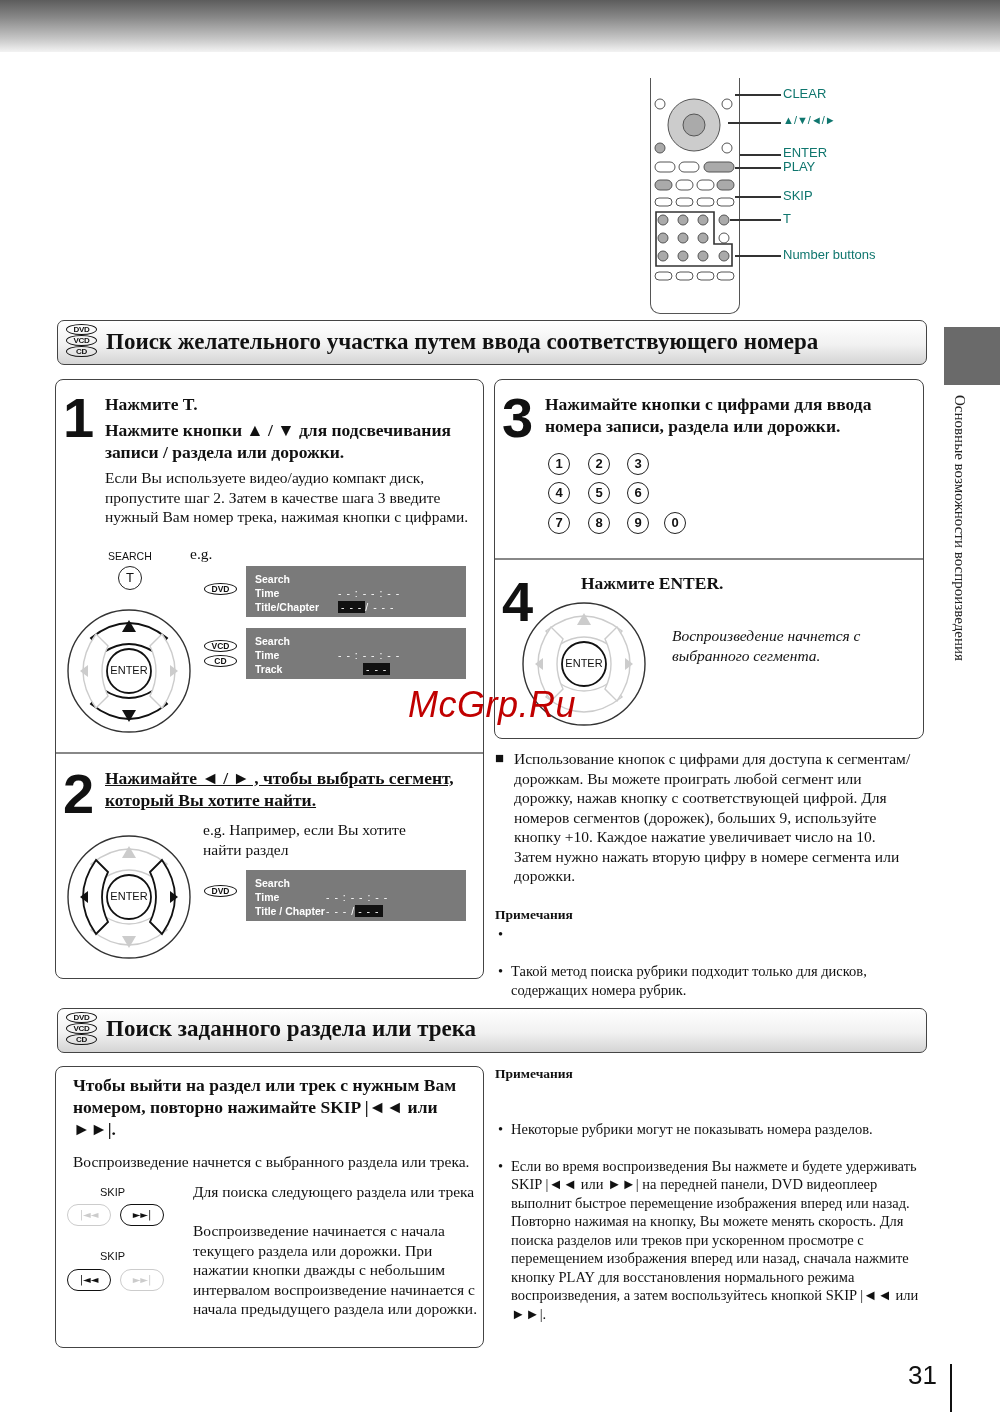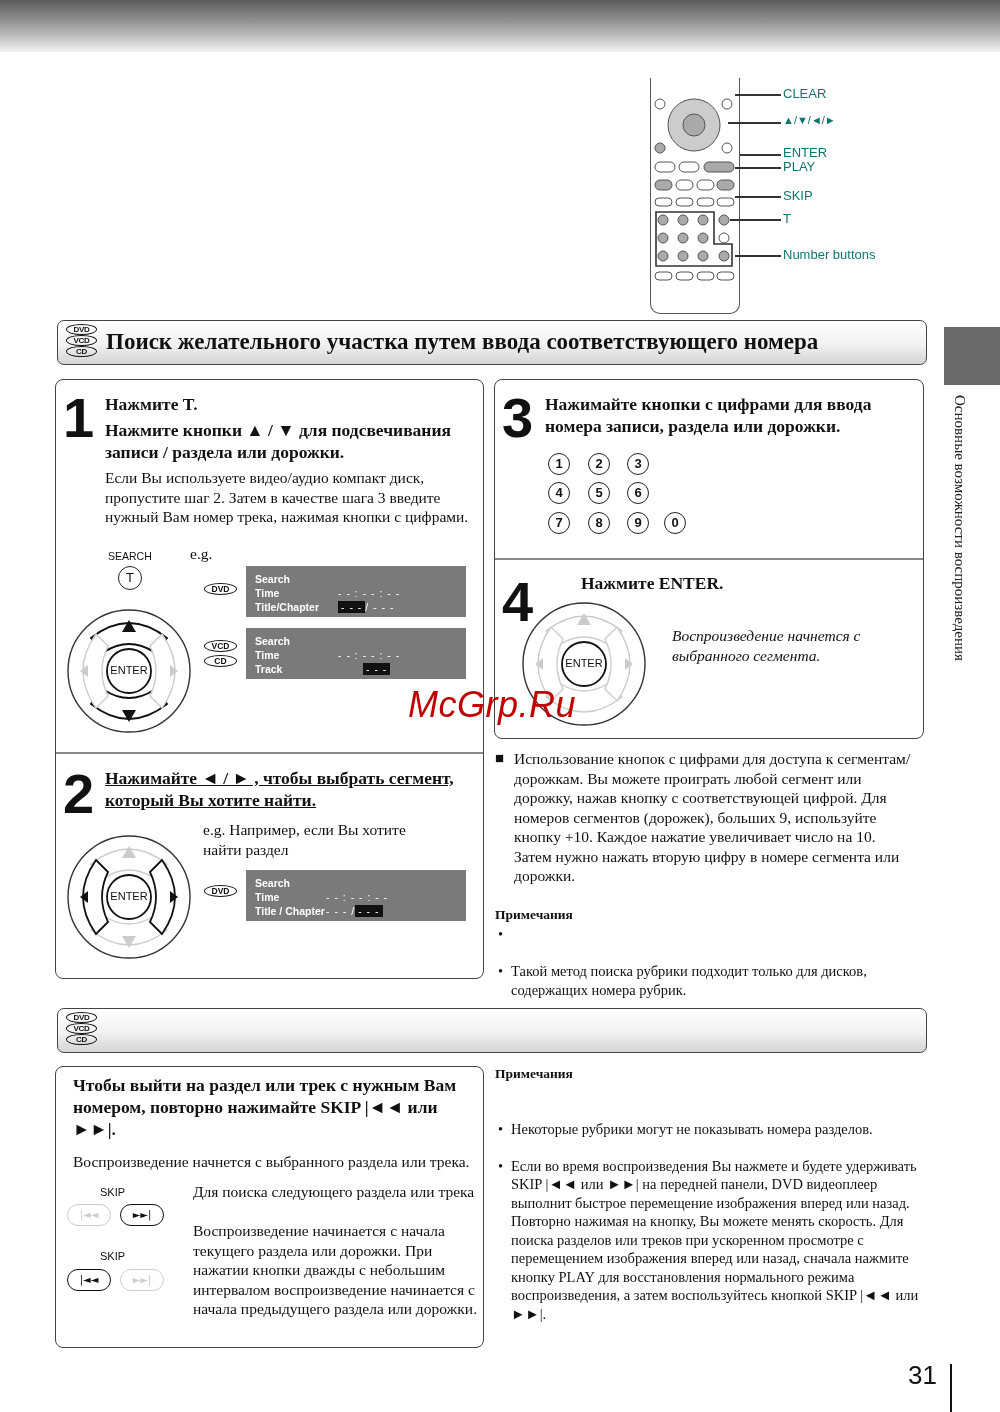--- a/index.html
+++ b/index.html
@@ -236,20 +236,21 @@
 <div class="abs notes-h" style="left:495px;top:907px;">Примечания</div>
 <div class="abs note" style="left:495px;top:925px;width:425px;"><span class="bul">•</span></div>
 <div class="abs note" style="left:495px;top:962px;width:425px;"><span class="bul">•</span><span>Такой метод поиска рубрики подходит только для дисков, содержащих номера рубрик.</span></div>
 
 <div class="abs sec-bar" style="left:57px;top:1008px;width:870px;height:45px;">
   <div class="abs" style="left:8px;top:3px;">
     <span class="disc">DVD</span>
     <span class="disc">VCD</span>
     <span class="disc">CD</span>
   </div>
+  <div class="abs sec-title" style="left:48px;top:7px;">Поиск заданного раздела или трека</div>
 </div>
 
 <div class="abs box" style="left:55px;top:1066px;width:429px;height:282px;"></div>
 <div class="abs h-bold" style="left:73px;top:1074px;width:400px;">Чтобы выйти на раздел или трек с нужным Вам номером, повторно нажимайте SKIP |◄◄ или ►►|.</div>
 <div class="abs body-t" style="left:73px;top:1144px;width:400px;margin-top:8px;">Воспроизведение начнется с выбранного раздела или трека.</div>
 
 <div class="abs sans" style="left:100px;top:1186px;font-size:11px;">SKIP</div>
 <div class="abs skipbtn dim" style="left:67px;top:1204px;">|◄◄</div>
 <div class="abs skipbtn" style="left:120px;top:1204px;">►►|</div>
 <div class="abs body-t" style="left:193px;top:1182px;width:285px;">Для поиска следующего раздела или трека</div>

